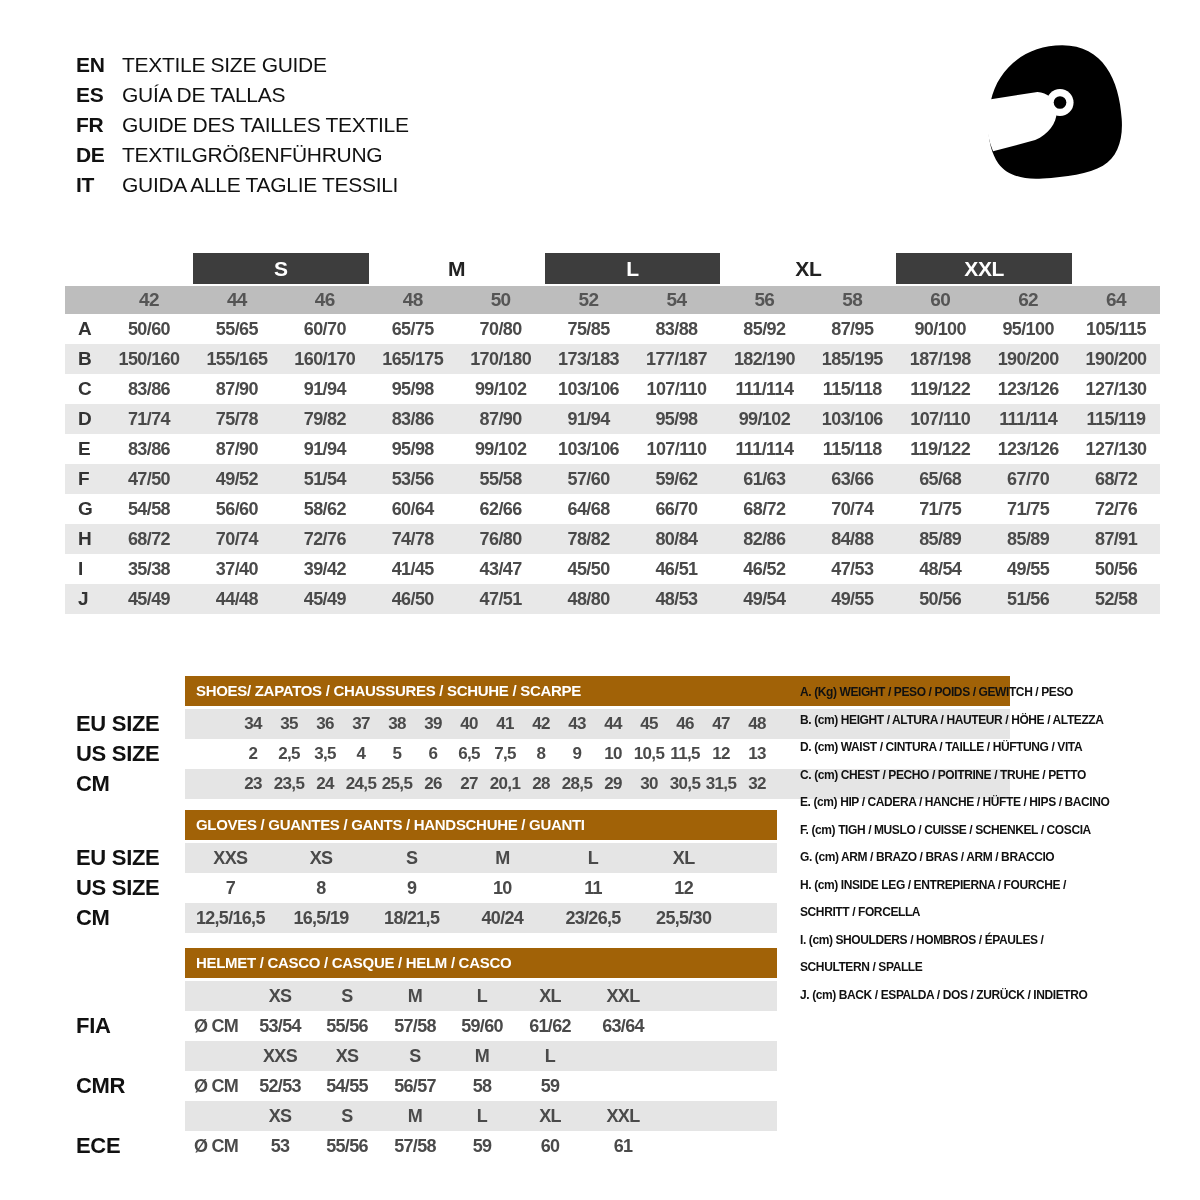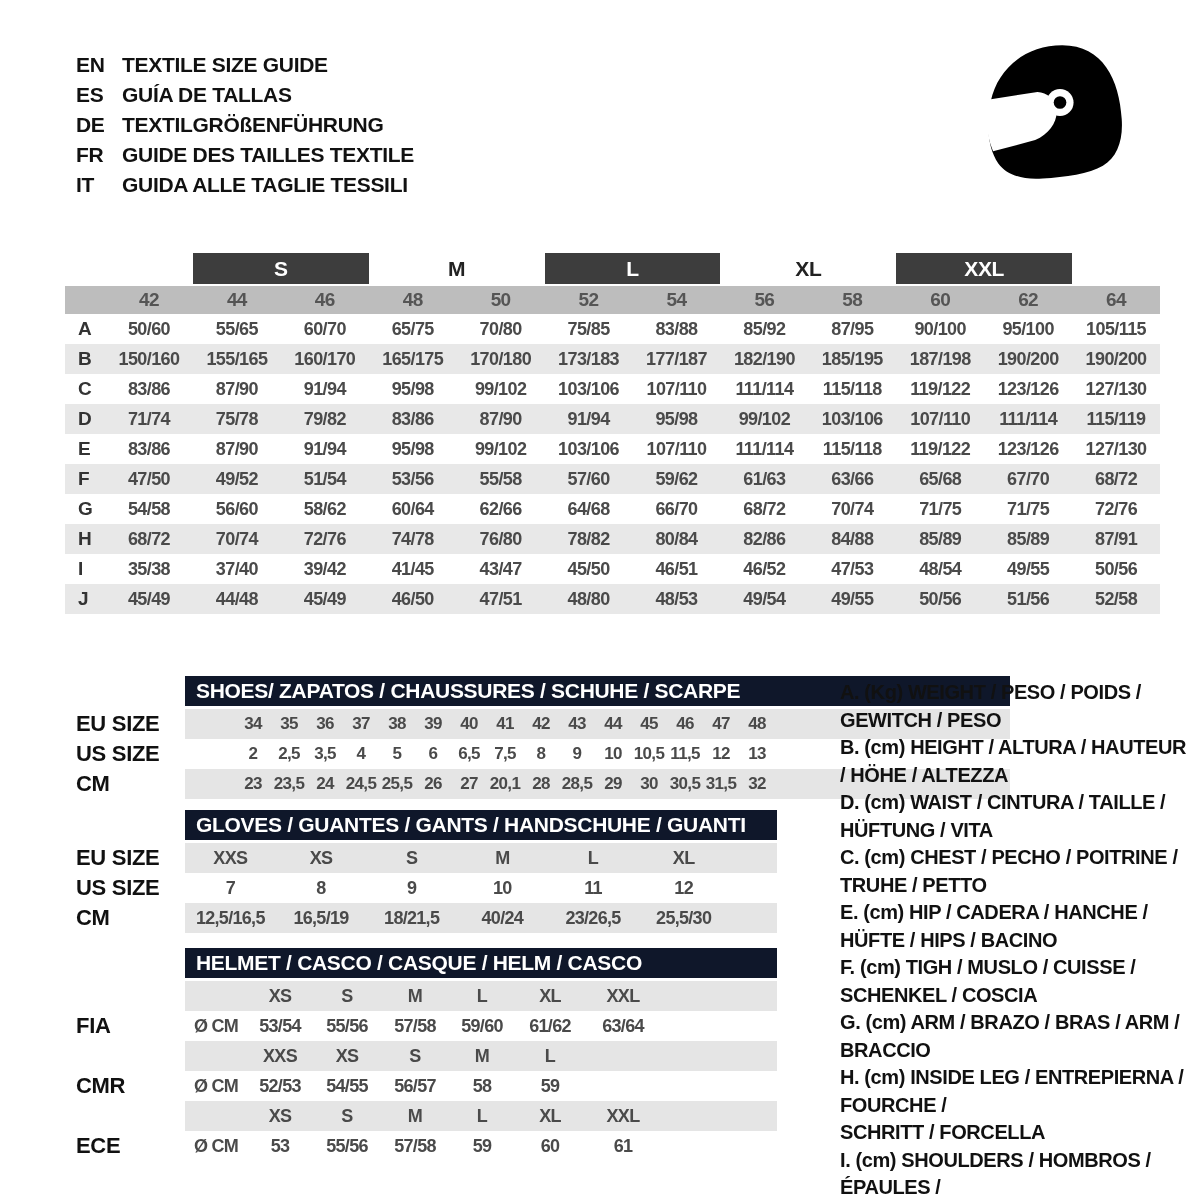--- a/index.html
+++ b/index.html
@@ -5,21 +5,21 @@
   html,body { margin:0; padding:0; background:#fff; }
   .canvas {
     position:relative; width:1200px; height:1200px; background:#fff;
     font-family:"Liberation Sans", sans-serif; overflow:hidden;
   }
 
   
   .langs { position:absolute; left:76px; top:50px; }
   .lang-row { display:flex; height:30px; align-items:center; }
   .lang-code { width:46px; font-weight:700; font-size:21px; color:#111; letter-spacing:-0.3px; }
-  .lang-text { font-weight:700; font-size:21px; color:#111; letter-spacing:-0.3px; white-space:nowrap; }
+  .lang-text { font-weight:400; font-size:21px; color:#111; letter-spacing:-0.3px; white-space:nowrap; }
 
   
   .helmet-icon { position:absolute; left:975px; top:33px; }
 
   
   .textile { position:absolute; left:65px; top:253px; width:1095px; font-weight:700; }
   .size-band, .eu-band, .t-row {
     display:grid; grid-template-columns:40px repeat(12, 1fr); box-sizing:border-box;
   }
   .size-band { height:31px; margin-bottom:2px; }
@@ -28,22 +28,22 @@
   .eu-band { height:28px; background:#bdbdbd; align-items:center; }
   .eu-band .val { font-size:19px; color:#555; }
   .t-row { height:30px; align-items:center; }
   .t-row.shaded { background:#e8e8e8; }
   .letter { font-size:19px; color:#333; padding-left:13px; }
   .val { text-align:center; font-size:18px; color:#4a4a4a; letter-spacing:-0.6px; white-space:nowrap; }
 
   
   .section { position:absolute; font-weight:700; }
   .sec-header {
-    margin-left:120px; height:30px; background:#0f172a; color:#fff;
-    font-size:21px; line-height:30px; padding-left:11px; letter-spacing:-0.3px;
+    margin-left:120px; height:30px; background:#a16207; color:#fff;
+    font-size:15px; line-height:30px; padding-left:11px; letter-spacing:-0.3px;
     margin-bottom:3px; box-sizing:border-box;
   }
   .s-row { display:flex; height:30px; }
   .s-label { width:120px; font-size:22px; color:#111; display:flex; align-items:center; letter-spacing:-0.3px; padding-left:11px; box-sizing:border-box; }
   .s-band { flex:1; display:grid; align-items:center; box-sizing:border-box; }
   .s-band.shaded { background:#e5e5e5; }
   .s-band .val { font-size:17px; letter-spacing:-0.7px; }
 
   #shoes-section { left:65px; top:676px; width:945px; }
   .shoes-band { grid-template-columns:repeat(15, 1fr); padding-left:50px; padding-right:235px; }
@@ -52,45 +52,45 @@
   .gloves-band { grid-template-columns:repeat(6, 1fr); padding-right:48px; }
   .gloves-band .val { font-size:18px; }
 
   #helmet-section { left:65px; top:948px; width:712px; }
   .helmet-band { grid-template-columns:62px 66px 68px 68px 66px 70px 76px 1fr; }
   .helmet-band .val { font-size:18px; }
 
   
   .legend { position:absolute; left:800px; top:679px; width:396px; }
   .legend-item {
-    font-size:20px; font-weight:700; color:#111; line-height:27.5px;
-    letter-spacing:-0.4px; white-space:pre-line;margin-left:40px;
+    font-size:12px; font-weight:700; color:#111; line-height:27.5px;
+    letter-spacing:-0.4px; white-space:pre-line;
   }
 </style>
 </head>
 <body>
 
 <div class="canvas">
 
   <div class="langs" id="langs">
       <div class="lang-row">
         <span class="lang-code">EN</span>
         <span class="lang-text">TEXTILE SIZE GUIDE</span>
       </div>
       <div class="lang-row">
         <span class="lang-code">ES</span>
         <span class="lang-text">GUÍA DE TALLAS</span>
       </div>
       <div class="lang-row">
+        <span class="lang-code">FR</span>
+        <span class="lang-text">GUIDE DES TAILLES TEXTILE</span>
+      </div>
+      <div class="lang-row">
         <span class="lang-code">DE</span>
         <span class="lang-text">TEXTILGRÖßENFÜHRUNG</span>
-      </div>
-      <div class="lang-row">
-        <span class="lang-code">FR</span>
-        <span class="lang-text">GUIDE DES TAILLES TEXTILE</span>
       </div>
       <div class="lang-row">
         <span class="lang-code">IT</span>
         <span class="lang-text">GUIDA ALLE TAGLIE TESSILI</span>
       </div>
     </div>
 
   <svg class="helmet-icon" width="158" height="160" viewBox="0 0 105 100" aria-hidden="true">
     <path d="M58 5 C33 5 15 21 10.5 42 C7 59 9 74 15.5 83.5 C21 91 31 94.5 45 93.5
              C60 92.5 76 90.5 85 85 C94.5 79.5 98.5 68 97.5 54 C96 28 85 5 58 5 Z" fill="#000"></path>

